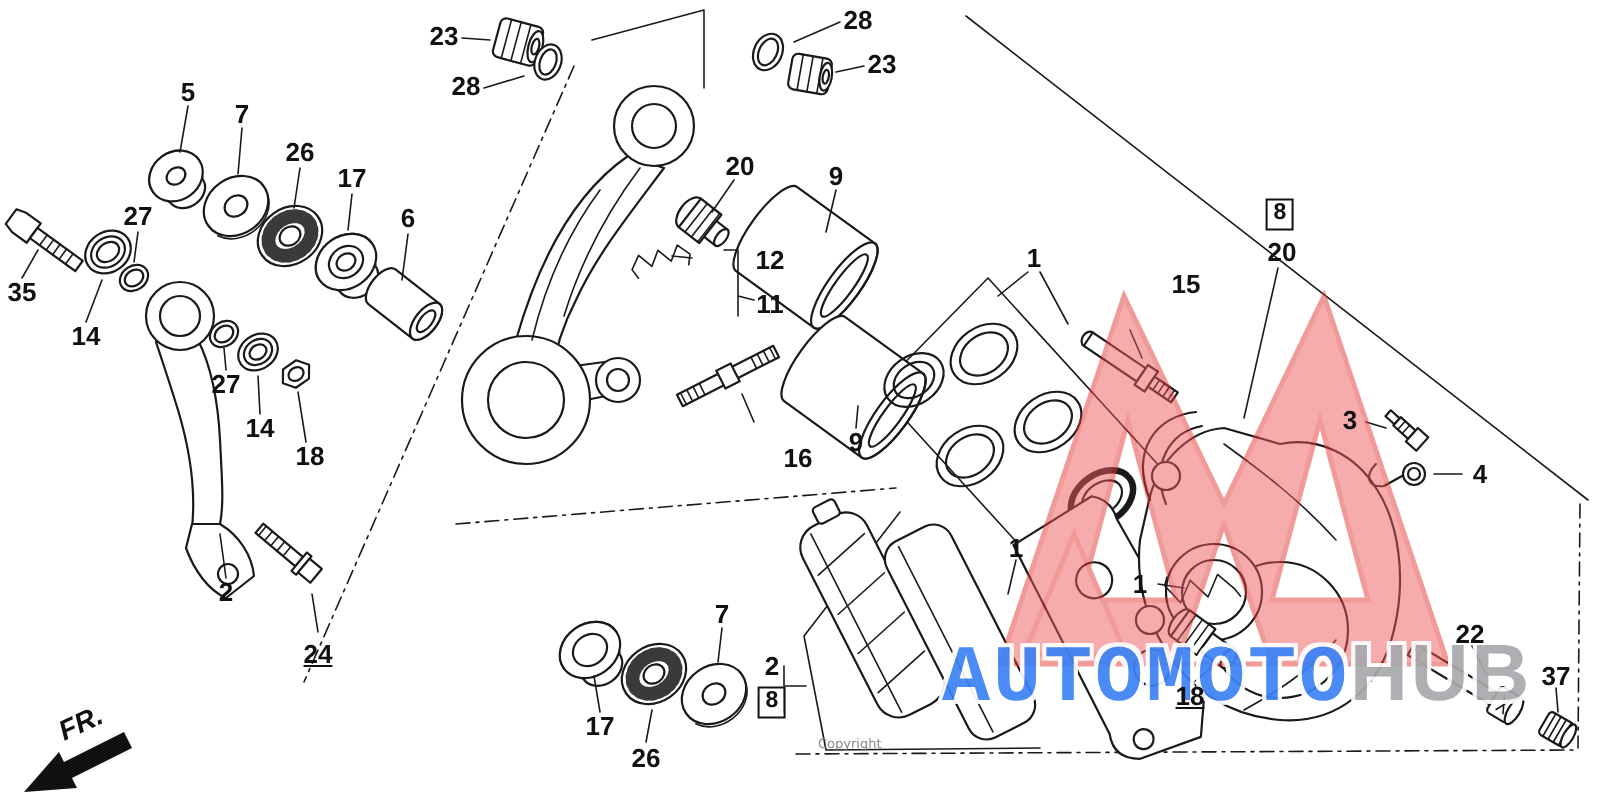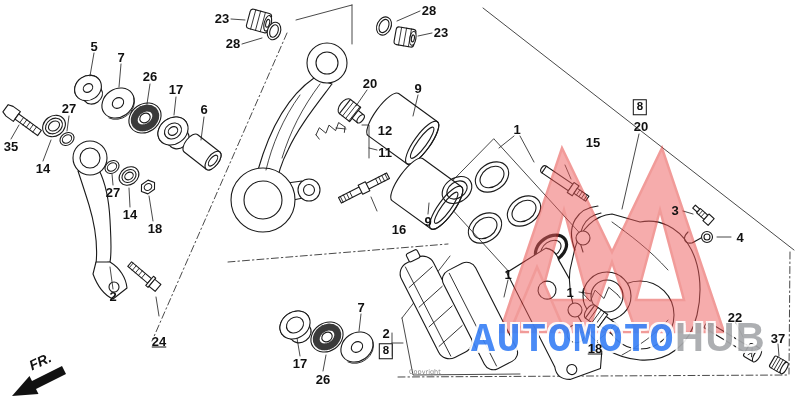--- a/index.html
+++ b/index.html
@@ -311,21 +311,21 @@
       <div class="callout" style="left: 150px; top: 76px;">26</div>
       <div class="callout" style="left: 176px; top: 89px;">17</div>
       <div class="callout" style="left: 69px; top: 108px;">27</div>
       <div class="callout" style="left: 204px; top: 109px;">6</div>
       <div class="callout" style="left: 11px; top: 146px;">35</div>
       <div class="callout" style="left: 43px; top: 168px;">14</div>
       <div class="callout" style="left: 113px; top: 192px;">27</div>
       <div class="callout" style="left: 130px; top: 214px;">14</div>
       <div class="callout" style="left: 155px; top: 228px;">18</div>
       <div class="callout" style="left: 113px; top: 296px;">2</div>
-      <div class="callout" style="left: 159px; top: 341px; text-decoration: underline;">24</div>
+      <div class="callout" style="left: 159px; top: 327px; text-decoration: underline;">24</div>
       <div class="callout" style="left: 370px; top: 83px;">20</div>
       <div class="callout" style="left: 418px; top: 88px;">9</div>
       <div class="callout" style="left: 357px; top: 130px; margin-left: 28px;">12</div>
       <div class="callout" style="left: 385px; top: 152px;">11</div>
       <div class="callout" style="left: 399px; top: 218px; margin-top: 11px;">16</div>
       <div class="callout" style="left: 428px; top: 221px;">9</div>
       <div class="callout" style="left: 517px; top: 129px;">1</div>
       <div class="callout" style="left: 565px; top: 142px; margin-left: 28px;">15</div>
       <div class="callout boxed" style="left: 640px; top: 107px;">8</div>
       <div class="callout" style="left: 641px; top: 126px;">20</div>

